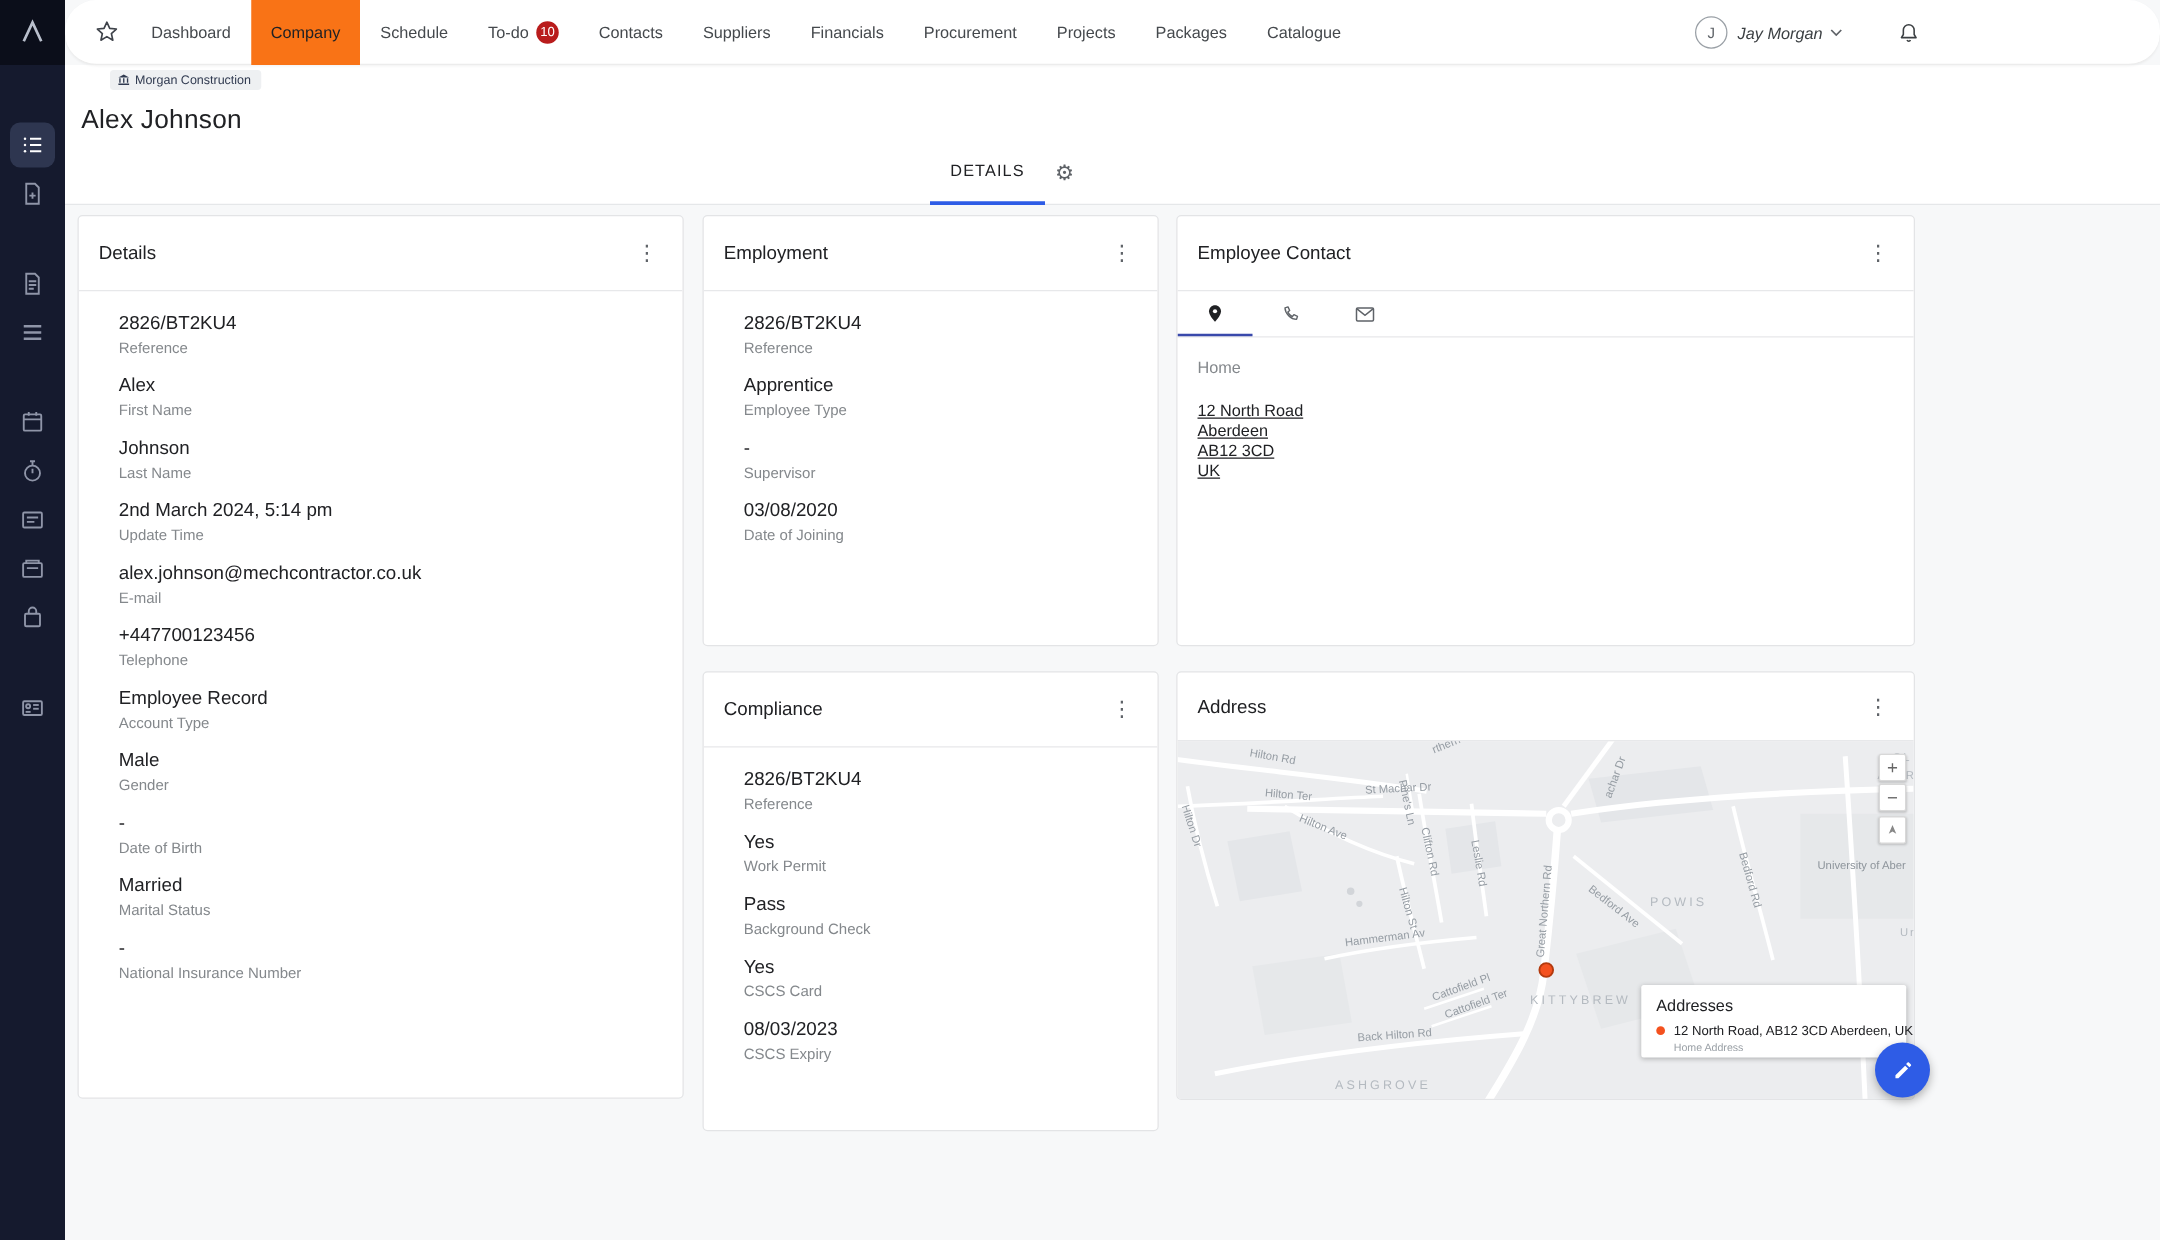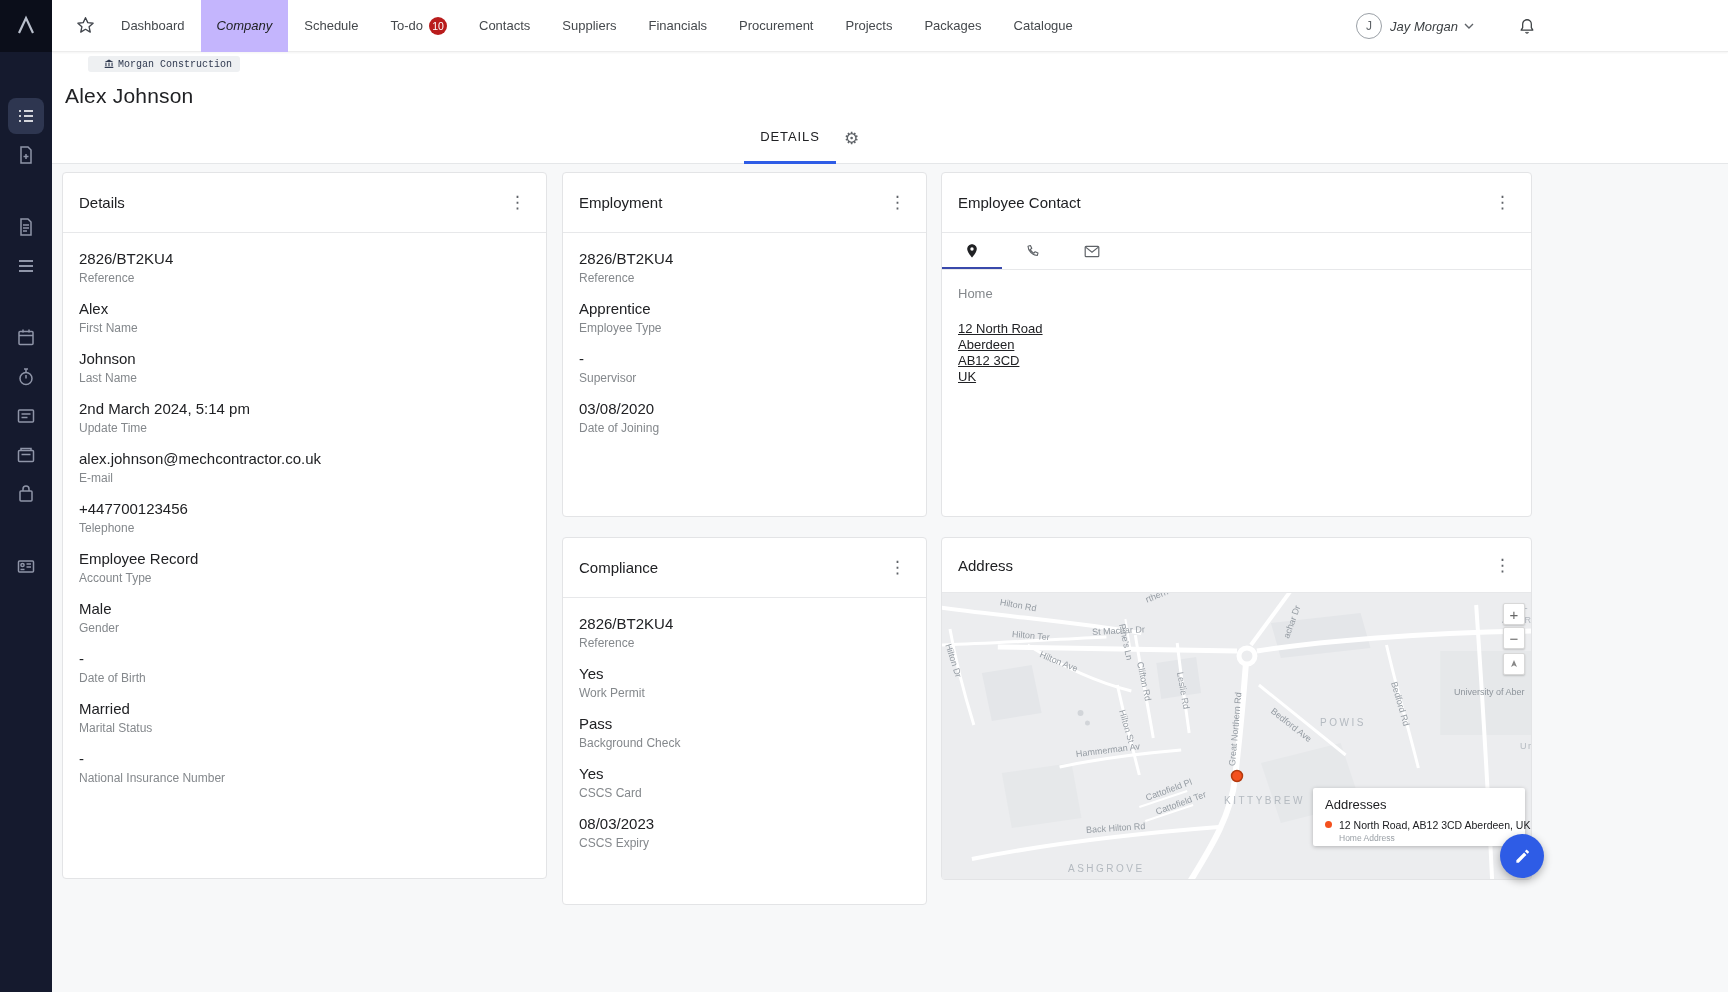--- a/index.html
+++ b/index.html
@@ -14,53 +14,53 @@
   
   .sidebar { position:absolute; left:0; top:0; width:52px; height:992px; background:#151a2e; z-index:40; }
   .logo-box { width:52px; height:52px; background:#0b0e1a; display:flex; align-items:center; justify-content:center; }
   .side-icon { position:absolute; left:16px; width:20px; height:20px; color:#8f95a8; }
   .side-active-bg { position:absolute; left:8px; top:98px; width:36px; height:36px; background:#2e3650; border-radius:8px; }
   .side-active-bg .side-icon { position:absolute; left:8px; top:8px; color:#ffffff; }
 
   
   .topbar { position:absolute; left:52px; top:0; right:0; height:52px; background:#fff;
             border-bottom:1px solid #ececec; box-shadow:0 1px 2px rgba(0,0,0,.05);
-            display:flex; align-items:center; z-index:30; }
+            display:flex; align-items:center; z-index:30;border-radius:25px; }
   .fav-star { margin:0 10px 0 24px; display:flex; }
   .nav-item { height:52px; line-height:52px; padding:0 16px; font-size:13px; color:#45494d; white-space:nowrap; }
-  .nav-item.active { background:#c4b5fd; color:#202124;font-style:italic; }
+  .nav-item.active { background:#f97316; color:#202124; }
   .todo-badge { display:inline-block; min-width:18px; height:18px; line-height:18px; border-radius:9px;
                 background:#b91c1c; color:#fff; font-size:10.5px; text-align:center; margin-left:6px;
                 vertical-align:middle; padding:0 2px; }
   .top-right { position:absolute; right:192px; top:0; height:52px; display:flex; align-items:center; }
   .avatar { width:26px; height:26px; border-radius:50%; border:1.5px solid #9aa0a6; background:#fff;
             display:flex; align-items:center; justify-content:center; font-size:12px; color:#5f6368; }
   .user-name { font-size:13px; color:#3c4043; margin:0 6px 0 8px;font-style:italic; }
   .bell { margin-left:44px; display:flex; }
 
   
   .page-head { position:absolute; left:52px; top:52px; right:0; height:112px; background:#fff;
                border-bottom:1px solid #e5e7e9; z-index:10; }
   .crumb-chip { position:absolute; left:36px; top:4px; height:16px; background:#eef0f2; border-radius:3px;
-                display:flex; align-items:center; gap:4px; padding:0 8px 0 16px; font-size:10px; color:#303a50;font-family:Liberation Mono, monospace; }
+                display:flex; align-items:center; gap:4px; padding:0 8px 0 6px; font-size:10px; color:#303a50; }
   .page-title { position:absolute; left:13px; top:32px; font-size:21px; font-weight:500; color:#202124; letter-spacing:.2px; }
   .tab { position:absolute; left:692px; top:70px; width:92px; height:42px; text-align:center;
          font-size:13px; font-weight:500; letter-spacing:.9px; color:#202124; line-height:30px; }
   .tab .underline { position:absolute; left:0; right:0; bottom:0; height:3px; background:#2e5ce6; }
   .tab-gear { position:absolute; left:792px; top:76px; font-size:17px; color:#5f6368; }
 
   
   .card { position:absolute; background:#fff; border:1px solid #e3e4e6; border-radius:4px; overflow:hidden; z-index:5; }
   .card-header { height:60px; display:flex; align-items:center; justify-content:space-between;
                  padding:0 14px 0 16px; border-bottom:1px solid #e7e8ea; }
   .card-header.slim { height:55px; }
   .card-title { font-size:15px; font-weight:500; color:#202124; }
   .kebab { font-size:17px; color:#5f6368; padding:2px 6px; }
   .card-body { padding:16px; }
-  .field { margin-bottom:12px; }
+  .field { margin-bottom:12px;margin-left:16px; }
   .field .value { font-size:15px; color:#202124; line-height:20px; }
   .field .label { font-size:12px; color:#84888c; line-height:17px; margin-top:1px; }
 
   
   .icon-tabs { display:flex; border-bottom:1px solid #e7e8ea; }
   .icon-tab { width:60px; height:36px; display:flex; align-items:center; justify-content:center; position:relative; }
   .icon-tab.active .tab-line { position:absolute; left:0; right:0; bottom:0; height:2px; background:#3949ab; }
   .addr-type { font-size:13px; color:#84888c; margin-bottom:20px; }
   .addr-line { font-size:13px; color:#202124; line-height:16px;text-decoration:underline; }
 

